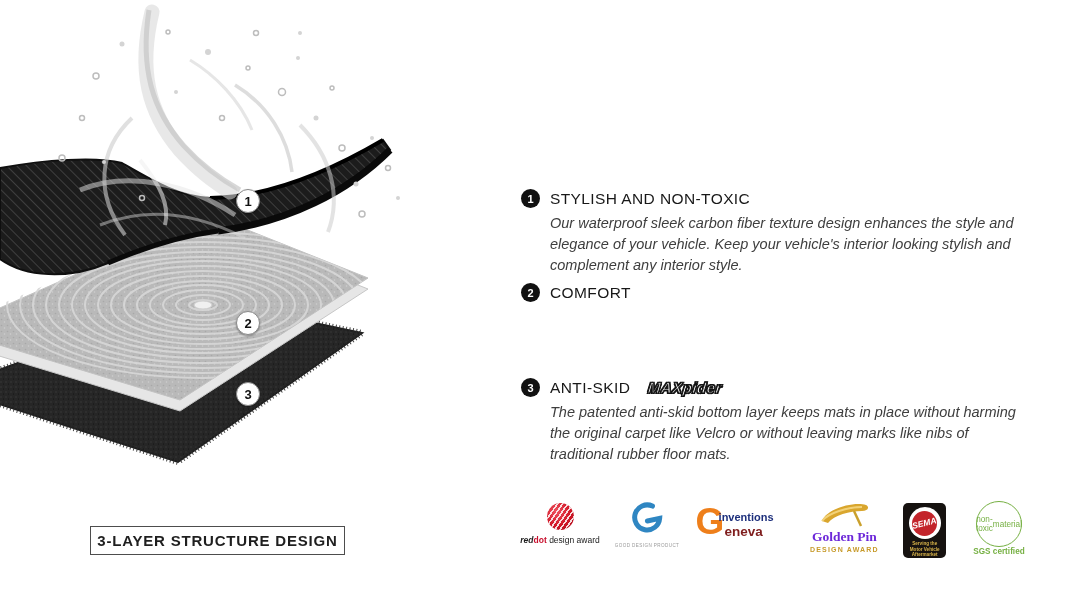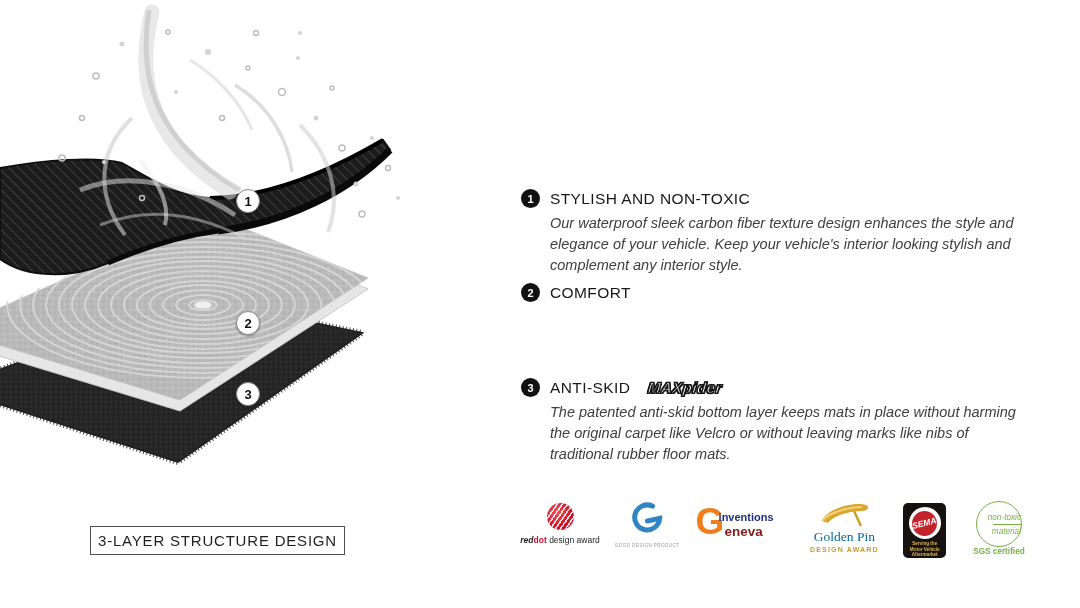--- a/index.html
+++ b/index.html
@@ -11,21 +11,21 @@
   .num-badge{position:absolute;width:22px;height:22px;border-radius:50%;background:#fff;
              border:1px solid #8a8a8a;color:#111;font-size:13px;font-weight:700;
              display:flex;align-items:center;justify-content:center;
              box-shadow:0 1px 2px rgba(0,0,0,.35);}
   .badge-1{left:236px;top:189px;}
   .badge-2{left:236px;top:311px;}
   .badge-3{left:236px;top:382px;}
 
   .caption-box{position:absolute;left:90px;top:526px;width:253px;height:27px;
                border:1px solid #4d4d4d;background:#fff;display:flex;align-items:center;
-               justify-content:center;font-size:15px;font-weight:400;letter-spacing:.8px;color:#1f1f1f;}
+               justify-content:center;font-size:15px;font-weight:700;letter-spacing:.8px;color:#1f1f1f;}
 
   
   .heading{position:absolute;left:517px;top:92px;font-size:22px;font-weight:800;
            color:#161616;line-height:37px;letter-spacing:.2px;}
 
   .section{position:absolute;left:521px;width:500px;}
   .sec-1{top:189px;} .sec-2{top:283px;} .sec-3{top:378px;}
   .sec-head{display:flex;align-items:center;gap:10px;}
   .sec-badge{width:19px;height:19px;border-radius:50%;background:#111;color:#fff;
              font-size:11px;font-weight:700;display:flex;align-items:center;justify-content:center;
@@ -52,36 +52,36 @@
 
   .gooddesign{width:64px;padding-top:5px;}
   .gd-label{font-size:4.6px;color:#9a9a9a;letter-spacing:.4px;margin-top:3px;white-space:nowrap;}
 
   .geneva{position:relative;width:92px;height:52px;margin-top:8px;text-align:left;}
   .geneva-g{position:absolute;left:2px;top:-4px;font-size:37px;font-weight:800;color:#ee7f1b;}
   .geneva-top{position:absolute;left:25px;top:6px;font-size:11px;font-weight:700;color:#1d2f7c;}
   .geneva-bottom{position:absolute;left:31px;top:19px;font-size:13.5px;font-weight:700;color:#7f1d1d;}
 
   .goldenpin{width:88px;padding-top:4px;}
-  .gp-name{font-family:"Liberation Serif",serif;font-size:13.5px;font-weight:400;color:#0369a1;margin-top:-2px;}
+  .gp-name{font-family:"Liberation Serif",serif;font-size:13.5px;font-weight:700;color:#6d28d9;margin-top:-2px;}
   .gp-sub{font-size:7px;color:#c79a2a;letter-spacing:1.2px;margin-top:1px;font-weight:700;}
 
   .sema{width:43px;height:55px;background:#161210;border-radius:5px;margin-top:6px;
         display:flex;flex-direction:column;align-items:center;padding-top:4px;box-sizing:border-box;}
   .sema-ring{width:32px;height:32px;border-radius:50%;background:#fff;display:flex;
              align-items:center;justify-content:center;flex:0 0 32px;}
   .sema-core{width:25px;height:25px;border-radius:50%;background:#c3242b;display:flex;
              align-items:center;justify-content:center;}
   .sema-name{color:#fff;font-size:8.5px;font-weight:800;font-style:italic;transform:rotate(-14deg);}
   .sema-tag{margin-top:2px;color:#d9b44a;font-size:4.6px;line-height:5.5px;text-align:center;
             width:38px;font-weight:700;}
 
   .nontoxic{width:76px;}
   .nt-circle{width:46px;height:46px;border:1.6px solid #76b043;border-radius:50%;margin:4px auto 0;
-             display:flex;flex-direction:column;align-items:flex-end;justify-content:center;box-sizing:border-box;font-style:italic;}
+             display:flex;flex-direction:row;align-items:center;justify-content:center;box-sizing:border-box;}
   .nt-text{font-size:8.2px;color:#76b043;line-height:9px;}
   .nt-line{width:28px;height:1px;background:#76b043;margin:2px 0;}
   .nt-cert{font-size:8.2px;color:#76b043;margin-top:0;font-weight:700;}
 </style>
 </head>
 <body>
 
 <div class="canvas">
 
   <div class="illustration">

